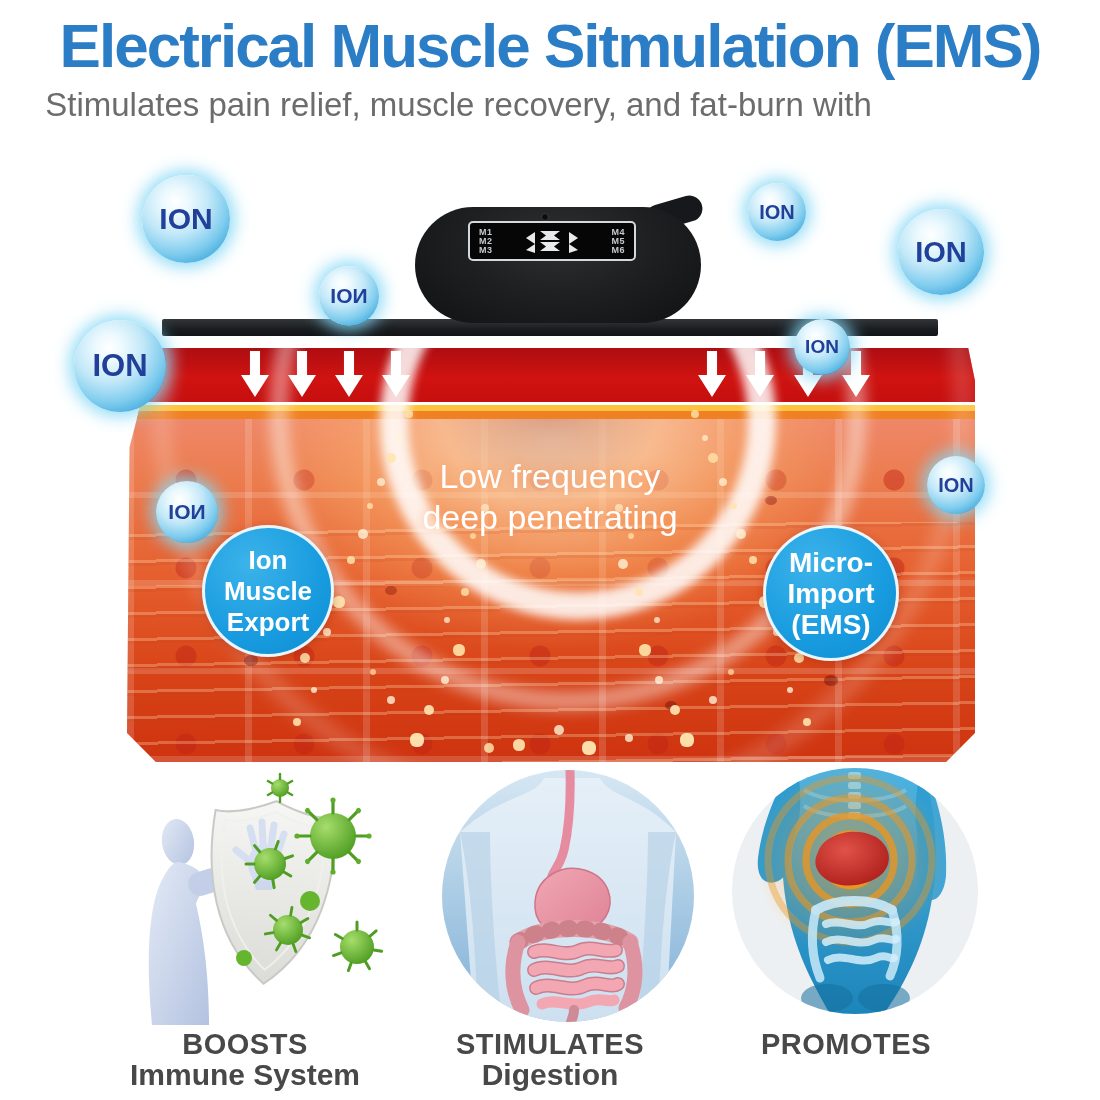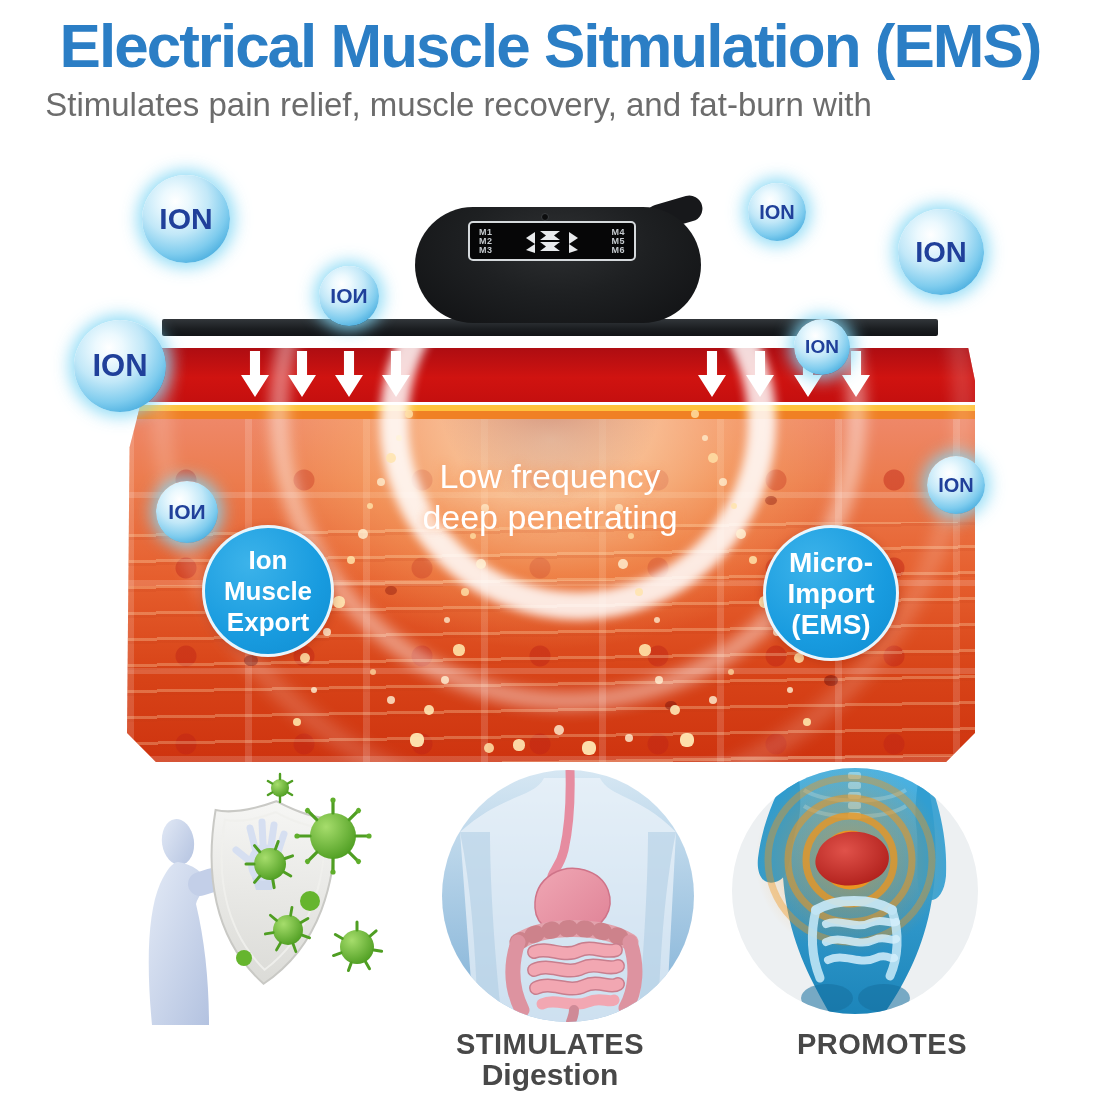--- a/index.html
+++ b/index.html
@@ -408,21 +408,25 @@
         <path d="M94,174 C110,166 126,180 142,172 C152,167 160,174 164,171" stroke="#d4eefb" stroke-width="8" opacity=".85"></path>
         <path d="M96,192 C112,184 128,198 144,190 C154,185 160,192 162,190" stroke="#d4eefb" stroke-width="8" opacity=".85"></path>
       </g>
       <g fill="#176f9e" opacity=".55">
         <ellipse cx="95" cy="230" rx="26" ry="14"></ellipse>
           <ellipse cx="152" cy="230" rx="26" ry="14"></ellipse>
       </g>
     </svg>
   </div>
 
+  <div class="benefit-caption" style="left:95px;top:1030px;">
+    <div class="l1">BOOSTS</div>
+    <div class="l2">Immune System</div>
+  </div>
   <div class="benefit-caption" style="left:400px;top:1030px;">
     <div class="l1">STIMULATES</div>
     <div class="l2">Digestion</div>
   </div>
-  <div class="benefit-caption" style="left:732px;top:1030px;">
+  <div class="benefit-caption" style="left:696px;top:1030px;">
     <div class="l1">PROMOTES</div>
   </div>
 
 </div>
 
 </body></html>

